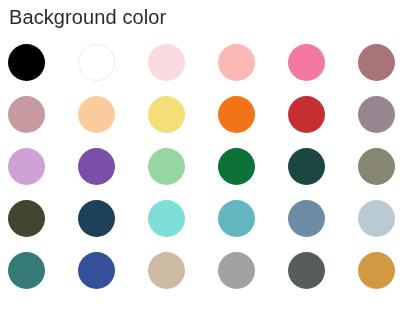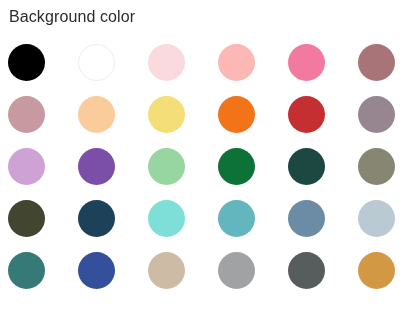--- a/index.html
+++ b/index.html
@@ -16,21 +16,21 @@
   .panel {
     position: relative;
     width: 416px;
     height: 311px;
     box-sizing: border-box;
   }
   .panel-title {
     position: absolute;
     left: 9px;
     top: 7px;
-    font-size: 16px;
+    font-size: 20px;
     line-height: 20px;
     color: #2b2b2b;
     font-weight: 400;
     letter-spacing: 0.1px;
     white-space: nowrap;
     text-align: right;
   }
   .swatch-grid {
     position: absolute;
     left: 8px;

